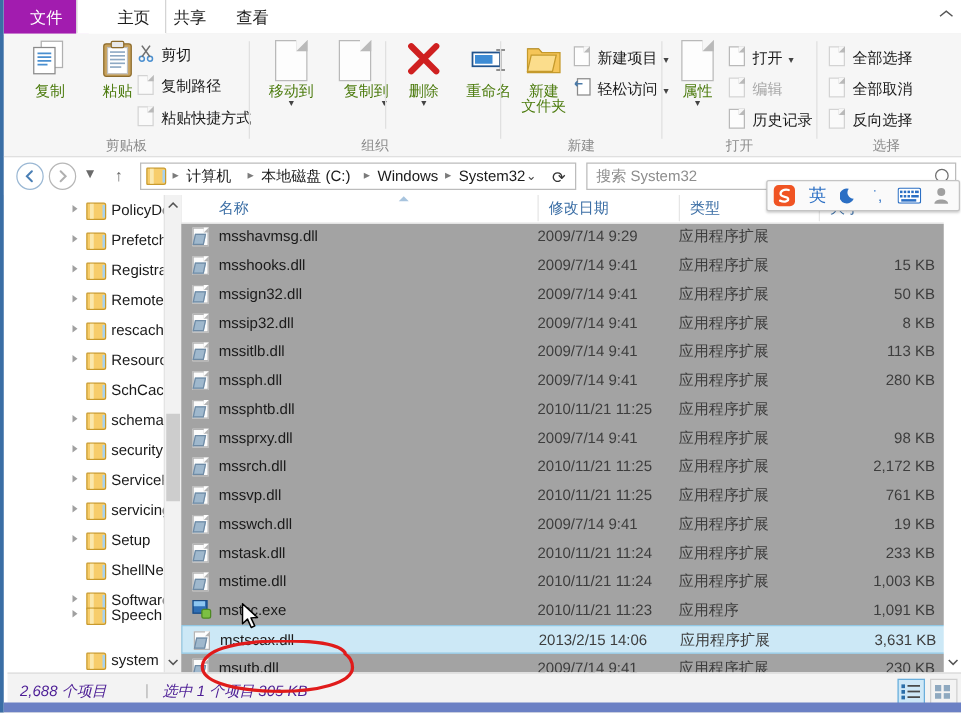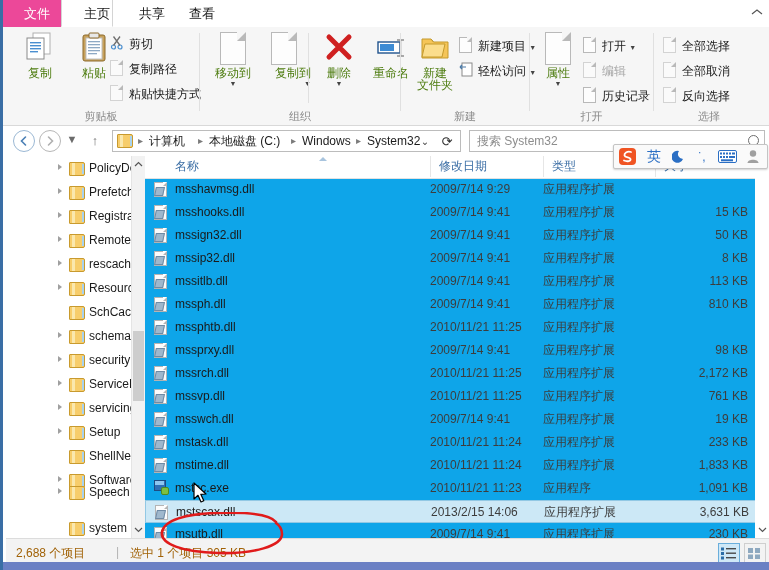--- a/index.html
+++ b/index.html
@@ -10,21 +10,21 @@
     -webkit-font-smoothing:antialiased;
   }
   #app{position:relative;width:769px;height:570px;overflow:hidden;
        border-left:3px solid #3a6ea5;box-sizing:border-box;background:#fff;}
 
   
   .tabstrip{position:absolute;left:0;top:0;width:769px;height:27px;background:#fff;
             border-bottom:1px solid #d4d4d4;}
   .tab{position:absolute;top:0;height:27px;line-height:27px;text-align:center;
        font-size:13px;color:#1a1a1a;cursor:default;}
-  .tab.file{left:0;width:68px;background:#ec4899;color:#fff;}
+  .tab.file{left:0;width:68px;background:#a21caf;color:#fff;}
   .tab.sel{background:#fff;border-left:1px solid #d4d4d4;border-right:1px solid #d4d4d4;
            border-bottom:1px solid #fff;box-sizing:border-box;}
   .ribcollapse{position:absolute;right:8px;top:5px;width:14px;height:14px;color:#555;
                font-size:11px;text-align:center;line-height:14px;}
 
   
   .ribbon{position:absolute;left:0;top:27px;width:769px;height:99px;background:#f6f6f6;
           border-bottom:1px solid #d9d9d9;box-sizing:border-box;}
   .grp{position:absolute;top:0;height:99px;box-sizing:border-box;}
   .grp .gname{position:absolute;bottom:2px;left:0;width:100%;text-align:center;
@@ -100,21 +100,21 @@
 
   .navscroll{position:absolute;left:128px;top:156px;width:14px;height:382px;background:#f2f2f2;
              border-left:1px solid #e4e4e4;box-sizing:border-box;}
   .navscroll .up,.navscroll .dn2{position:absolute;left:0;width:13px;height:16px;
              text-align:center;line-height:16px;font-size:9px;color:#5e5e5e;background:#f2f2f2;}
   .navscroll .up{top:0;}
   .navscroll .dn2{bottom:0;}
   .navscroll .thumb{position:absolute;left:1px;width:11px;background:#cdcdcd;}
 
   
-  .listwrap{position:absolute;left:142px;top:156px;width:624px;height:382px;background:#0ea5e9;}
+  .listwrap{position:absolute;left:142px;top:156px;width:624px;height:382px;background:#a3a3a3;}
   .colhdr{position:absolute;left:0;top:0;width:624px;height:22px;background:#fff;
           border-bottom:1px solid #e2e2e2;}
   .colhdr .ch{position:absolute;top:0;height:21px;line-height:21px;font-size:12px;
               color:#3b6ea5;border-left:1px solid #e6e6e6;padding-left:8px;
               box-sizing:border-box;cursor:default;}
   .sortarrow{position:absolute;left:174px;top:1px;width:0;height:0;
              border-left:4px solid transparent;border-right:4px solid transparent;
              border-bottom:4px solid #a8c4de;}
   .rows{position:absolute;left:0;top:22px;width:624px;height:360px;overflow:hidden;}
   .row{position:absolute;left:0;width:624px;height:23px;line-height:23px;font-size:12px;
@@ -143,38 +143,38 @@
 
   .listscroll{position:absolute;right:0;top:0;width:14px;height:382px;background:#fff;}
   .listscroll .up,.listscroll .dn2{position:absolute;left:0;width:14px;height:16px;
              text-align:center;line-height:16px;font-size:9px;color:#5e5e5e;}
   .listscroll .up{top:0;}
   .listscroll .dn2{bottom:0;}
 
   
   .status{position:absolute;left:3px;top:538px;width:766px;height:29px;background:#f3f3f3;
           border-top:1px solid #dcdcdc;box-sizing:border-box;}
-  .status .txt{position:absolute;left:10px;top:6px;font-size:12px;color:#a16207;
-               }
+  .status .txt{position:absolute;left:10px;top:6px;font-size:12px;color:#4c1d95;
+               font-style:italic;}
   .vbtn{position:absolute;top:4px;width:22px;height:21px;border:1px solid #b9d8ea;
         box-sizing:border-box;}
   .vbtn.on{background:#cfe8f7;border-color:#6aaedb;}
   .bottombar{position:absolute;left:0;top:562px;width:769px;height:8px;background:#6b80c4;}
 
   .cursor{position:absolute;z-index:60;pointer-events:none;}
   .annot{position:absolute;z-index:55;pointer-events:none;}
 </style>
 </head>
 <body>
 
 <div id="app">
 
   <div class="tabstrip">
     <div class="tab file">文件</div>
-    <div class="tab sel" style="left:58px;width:52px;padding-left:20px;">主页</div>
+    <div class="tab sel" style="left:58px;width:72px;padding-left:20px;">主页</div>
     <div class="tab" style="left:118px;width:62px;">共享</div>
     <div class="tab" style="left:168px;width:62px;">查看</div>
     <div class="ribcollapse">
       <svg width="12" height="8" viewBox="0 0 12 8">
           <path d="M1 6 L6 2 L11 6" fill="none" stroke="#555" stroke-width="1.2"></path>
         </svg>
     </div>
   </div>
 
   <div class="ribbon">
@@ -549,21 +549,21 @@
         <span class="nm">mssitlb.dll</span>
         <span class="dt">2009/7/14 9:41</span>
         <span class="tp">应用程序扩展</span>
         <span class="sz">113 KB</span>
       </div>
       <div class="row" style="top:115px;">
         <span class="fi"><span class="dllico"><span class="gear"></span></span></span>
         <span class="nm">mssph.dll</span>
         <span class="dt">2009/7/14 9:41</span>
         <span class="tp">应用程序扩展</span>
-        <span class="sz">810 KB</span>
+        <span class="sz">280 KB</span>
       </div>
       <div class="row" style="top:138px;">
         <span class="fi"><span class="dllico"><span class="gear"></span></span></span>
         <span class="nm">mssphtb.dll</span>
         <span class="dt">2010/11/21 11:25</span>
         <span class="tp">应用程序扩展</span>
       </div>
       <div class="row" style="top:161px;">
         <span class="fi"><span class="dllico"><span class="gear"></span></span></span>
         <span class="nm">mssprxy.dll</span>
@@ -597,21 +597,21 @@
         <span class="nm">mstask.dll</span>
         <span class="dt">2010/11/21 11:24</span>
         <span class="tp">应用程序扩展</span>
         <span class="sz">233 KB</span>
       </div>
       <div class="row" style="top:276px;">
         <span class="fi"><span class="dllico"><span class="gear"></span></span></span>
         <span class="nm">mstime.dll</span>
         <span class="dt">2010/11/21 11:24</span>
         <span class="tp">应用程序扩展</span>
-        <span class="sz">1,833 KB</span>
+        <span class="sz">1,003 KB</span>
       </div>
       <div class="row" style="top:299px;">
         <span class="fi" style="top:3px;"><span class="exeico"><span class="m"></span><span class="m2"></span><span class="g"></span></span></span>
         <span class="nm">mstsc.exe</span>
         <span class="dt">2010/11/21 11:23</span>
         <span class="tp">应用程序</span>
         <span class="sz">1,091 KB</span>
       </div>
       <div class="row sel" style="top:322px;">
         <span class="fi"><span class="dllico"><span class="gear"></span></span></span>

